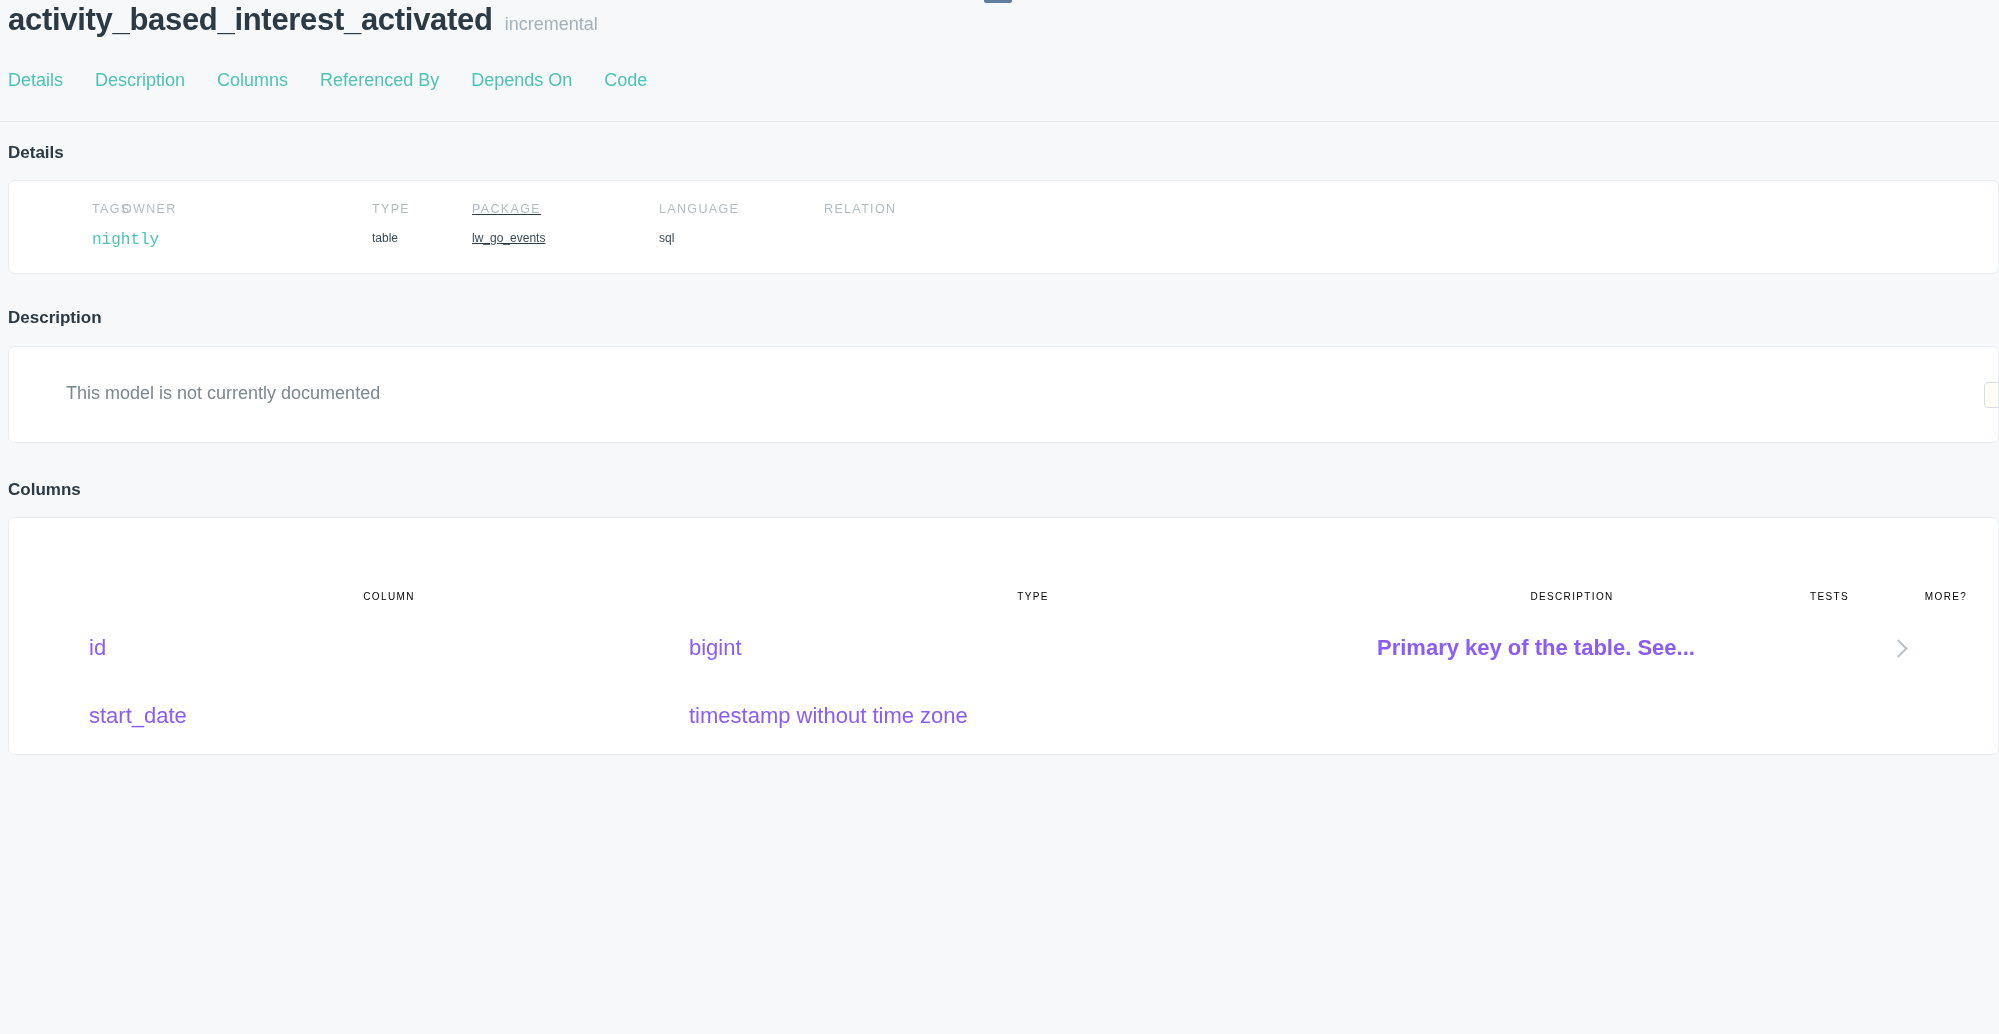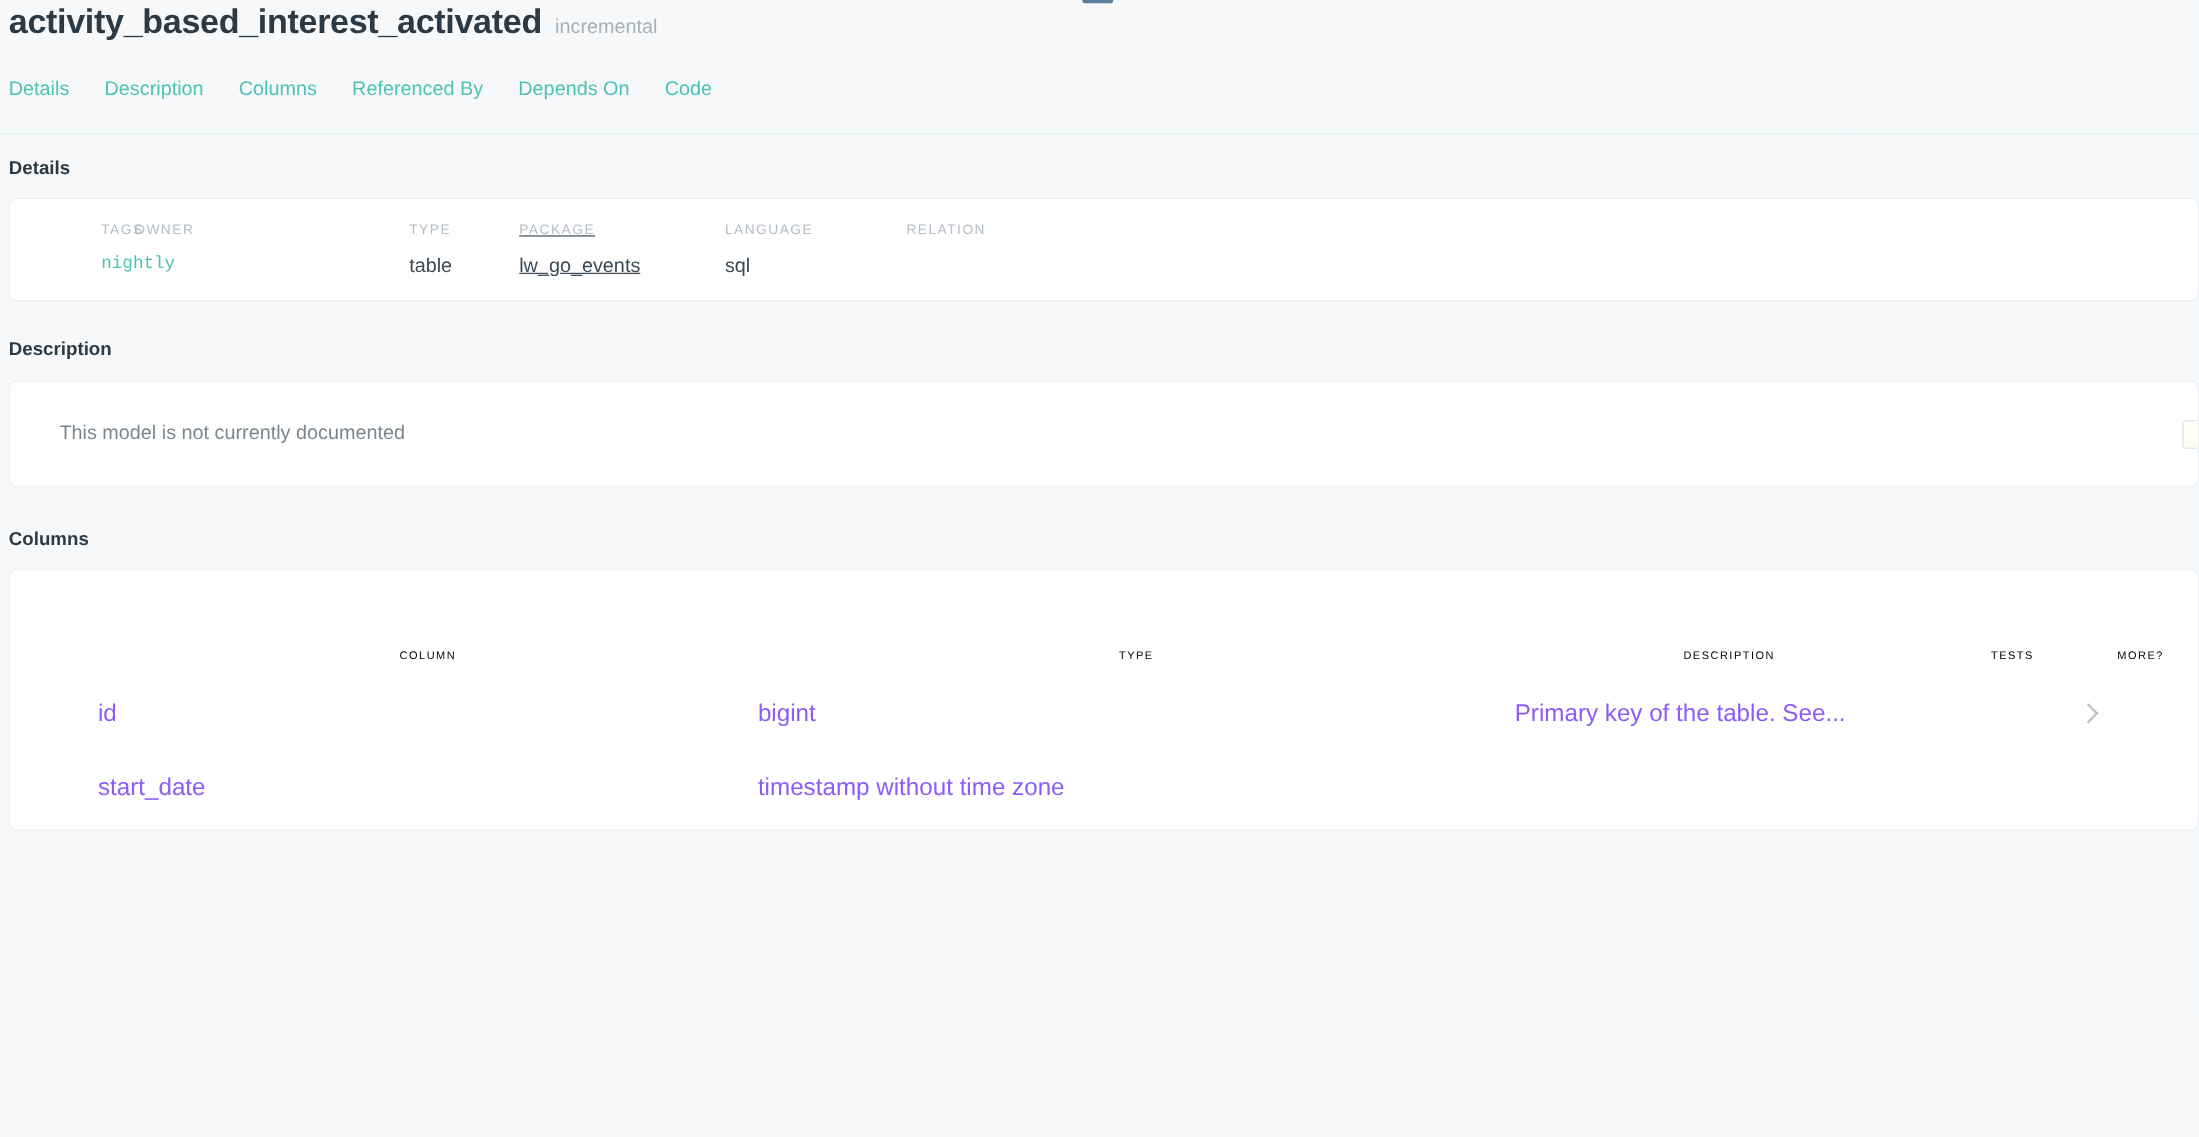--- a/index.html
+++ b/index.html
@@ -124,21 +124,21 @@
   .detail-label {
     font-size: 12.5px;
     letter-spacing: 1.35px;
     color: #b3bcc4;
     text-transform: uppercase;
     line-height: 1;
     white-space: nowrap;
   }
   .detail-value {
     margin-top: 16px;
-    font-size: 18px;
+    font-size: 12px;
     color: #3b4a54;
     line-height: 1;
     white-space: nowrap;
   }
   .detail-value.tag {
     font-family: "Liberation Mono", monospace;
     font-size: 16px;
     color: #4dc3b5;
     text-align: center;
   }
@@ -155,21 +155,21 @@
   
   .desc-heading { margin-top: 35px; }
   .desc-card {
     margin: 20px 0 0 8px;
     width: 1991px;
     height: 97px;
     overflow: hidden;
   }
   .desc-text {
     position: absolute;
-    left: 45px;
+    left: 57px;
     top: 37px;
     font-size: 18px;
     color: #7b878f;
     line-height: 1;
     white-space: nowrap;
   }
   .desc-edit-btn {
     position: absolute;
     right: -12px;
     top: 35px;
@@ -218,21 +218,21 @@
     white-space: nowrap;
     overflow: hidden;
     text-overflow: ellipsis;
   }
   .th-column, .td-column   { width: 600px; padding-left: 80px !important; }
   .th-type, .td-type       { width: 688px; }
   .th-desc, .td-desc       { width: 390px; }
   .th-tests, .td-tests     { width: 125px; }
   .th-more, .td-more       { width: 108px; }
 
-  .td-desc { color: #7b878f; }
+  .td-desc { color: #7b878f; font-weight: bold; }
   .td-more { text-align: left; }
 
   .chevron {
     display: inline-block;
     width: 11px;
     height: 11px;
     border-right: 2px solid #b9c1c7;
     border-top: 2px solid #b9c1c7;
     transform: rotate(45deg);
     cursor: pointer;

